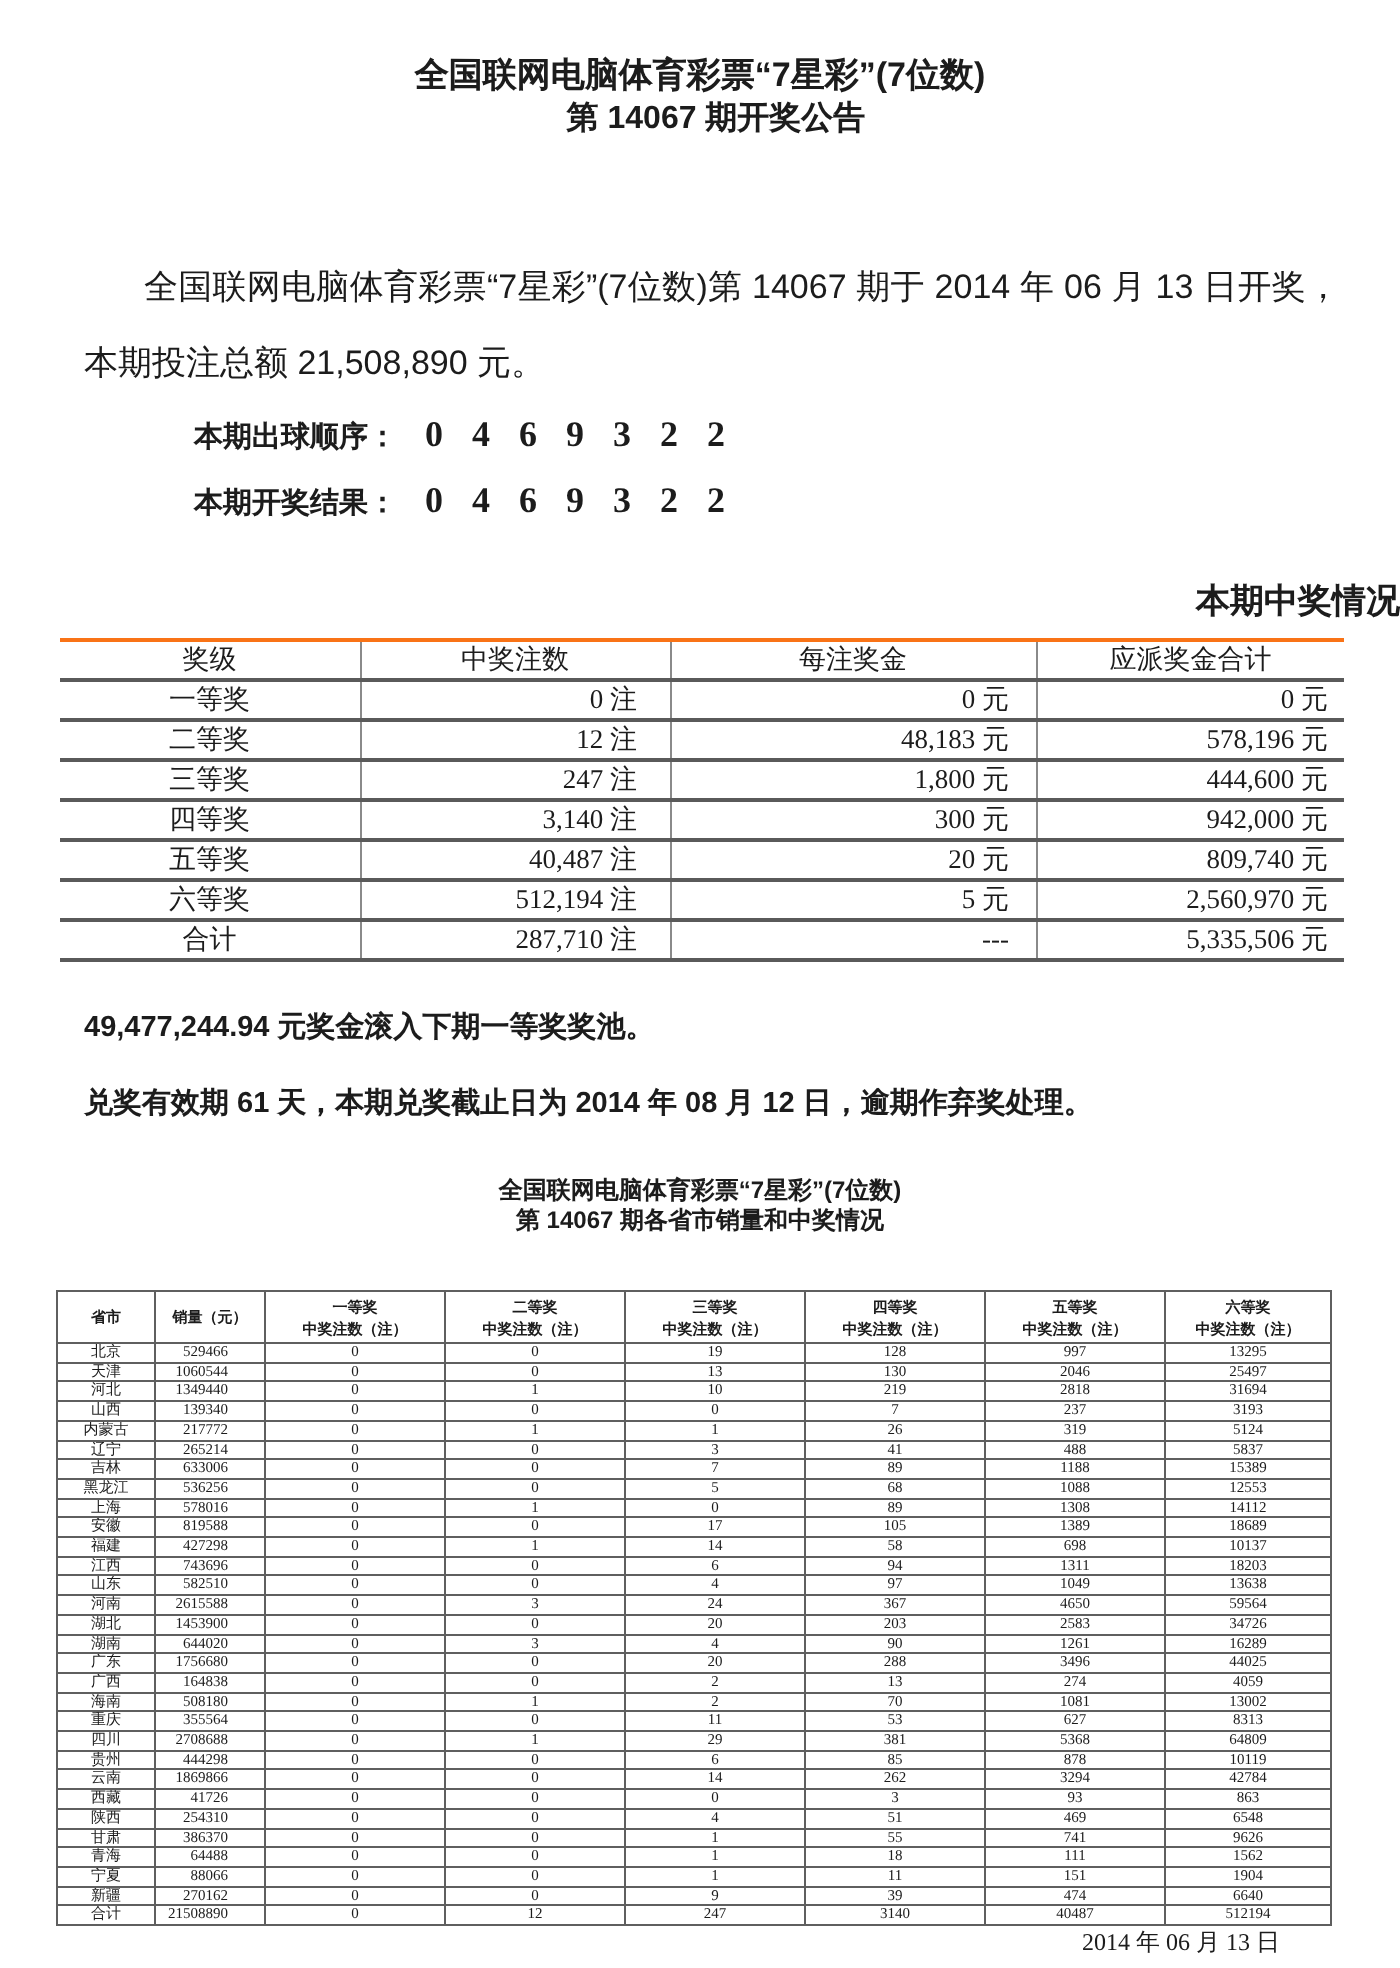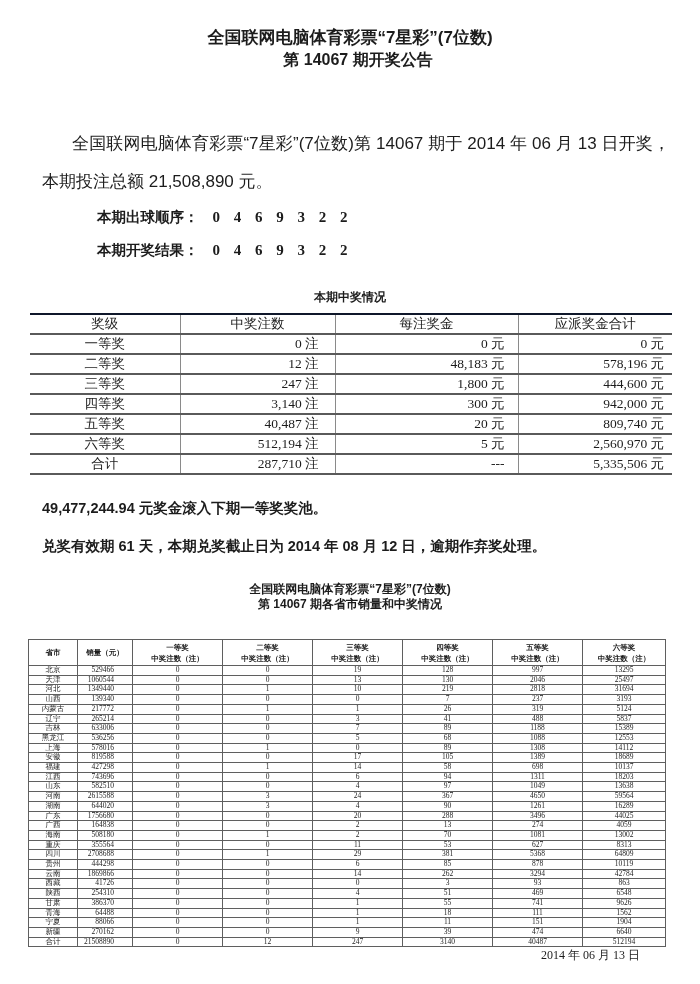--- a/index.html
+++ b/index.html
@@ -22,35 +22,35 @@
     font-weight:normal;font-size:17px;line-height:38px;
     text-indent:30px;text-align:justify;
   }
   .draw-line{
     margin:0 0 0 97px;height:33px;line-height:33px;
     font-family:"Liberation Sans","DejaVu Sans",sans-serif;
     font-weight:bold;font-size:14.5px;
   }
   .draw-line .digits{
     margin-left:14px;font-family:"Liberation Serif","DejaVu Serif",serif;
-    font-size:15px;word-spacing:6px;letter-spacing:2px;
+    font-size:18px;word-spacing:6px;letter-spacing:2px;
   }
 
   
   .section-title{
-    margin-top:22px;text-align:center;
+    margin-top:22px;text-align:right;
     font-family:"Liberation Sans","DejaVu Sans",sans-serif;
-    font-weight:bold;font-size:12px;
+    font-weight:bold;font-size:17px;
   }
   table{border-collapse:collapse;table-layout:fixed;}
   .prize-table{margin:7px 0 0 30px;width:642px;font-size:13.5px;}
   .prize-table th,.prize-table td{
     height:18px;padding:0;border-bottom:2px solid #5a5a5a;overflow:hidden;white-space:nowrap;
   }
-  .prize-table thead th{border-top:2px solid #0f172a;font-weight:normal;text-align:center;}
+  .prize-table thead th{border-top:2px solid #f97316;font-weight:normal;text-align:center;}
   .prize-table th + th,.prize-table td + td{border-left:1px solid #8a8a8a;}
   .prize-table col.c1{width:150px;}
   .prize-table col.c2{width:155px;}
   .prize-table col.c3{width:183px;}
   .prize-table col.c4{width:154px;}
   .prize-table td:nth-child(1){text-align:center;}
   .prize-table td:nth-child(2){text-align:right;padding-right:16px;padding-left:27px;}
   .prize-table td:nth-child(3){text-align:right;padding-right:13px;}
   .prize-table td:nth-child(4){text-align:right;padding-right:8px;}
 
@@ -356,20 +356,30 @@
           <td>河南</td>
           <td>2615588</td>
           <td>0</td>
           <td>3</td>
           <td>24</td>
           <td>367</td>
           <td>4650</td>
           <td>59564</td>
         </tr>
         <tr>
+          <td>湖北</td>
+          <td>1453900</td>
+          <td>0</td>
+          <td>0</td>
+          <td>20</td>
+          <td>203</td>
+          <td>2583</td>
+          <td>34726</td>
+        </tr>
+        <tr>
           <td>湖南</td>
           <td>644020</td>
           <td>0</td>
           <td>3</td>
           <td>4</td>
           <td>90</td>
           <td>1261</td>
           <td>16289</td>
         </tr>
         <tr>

